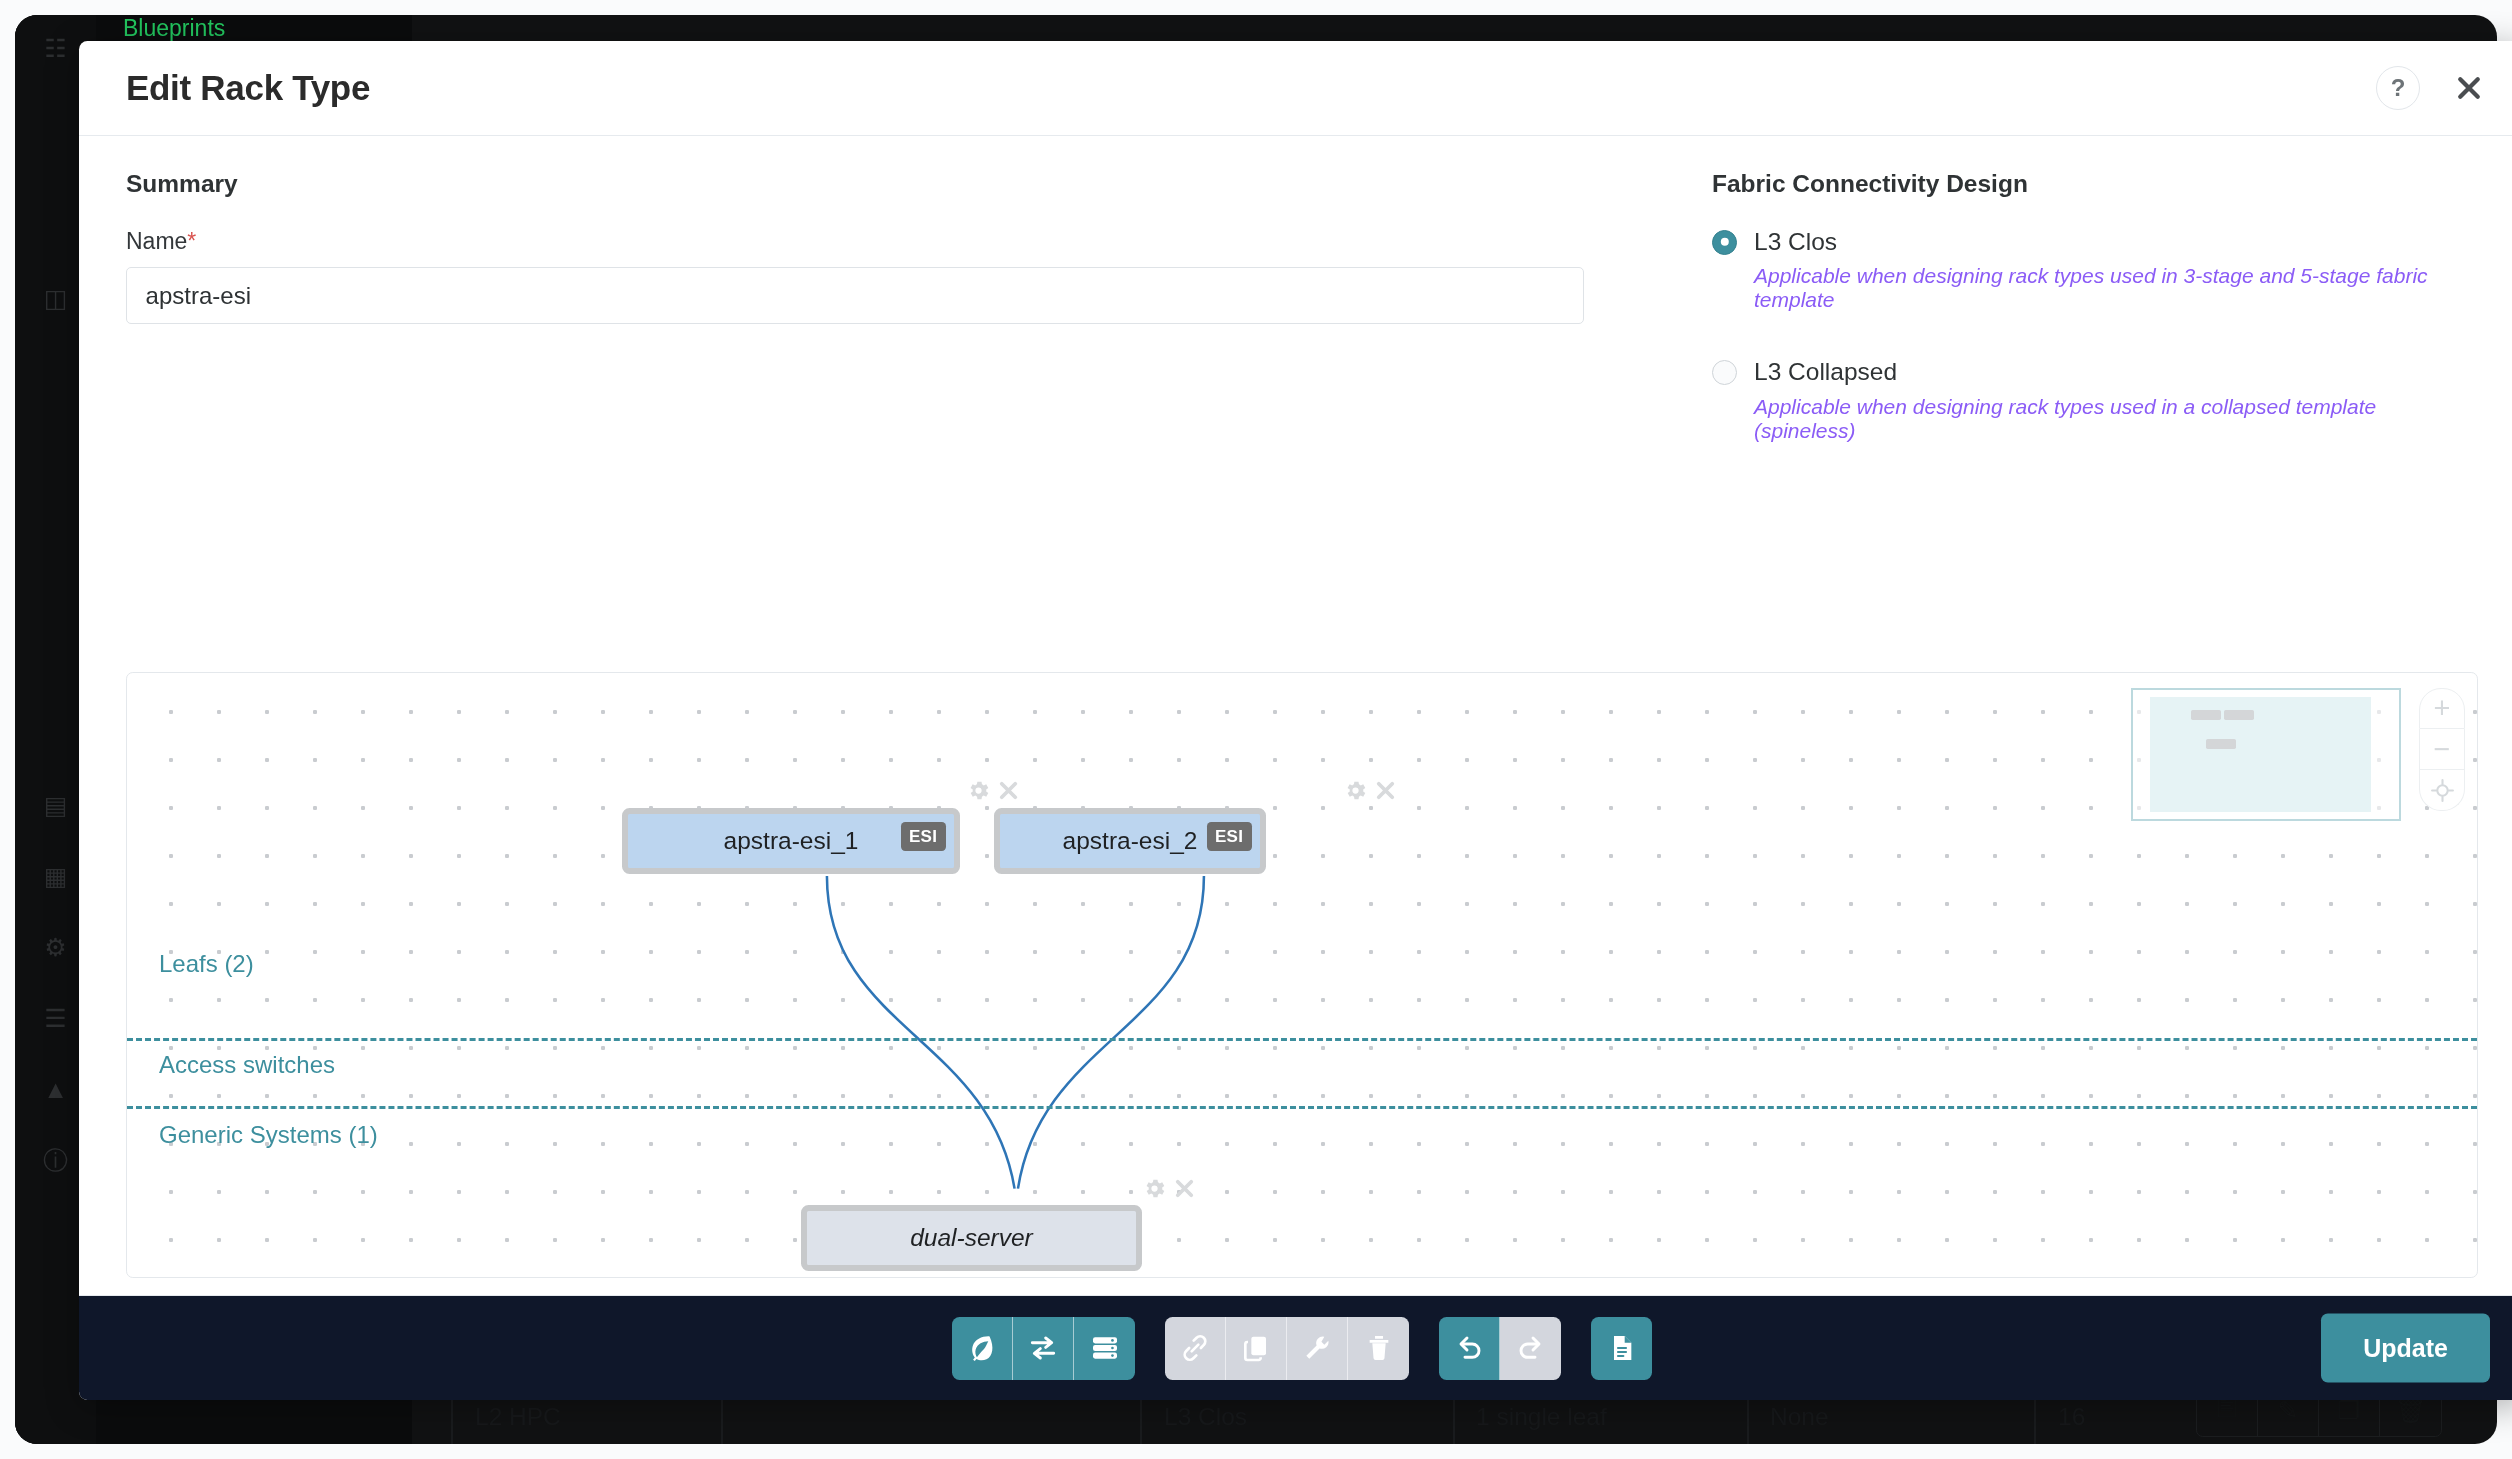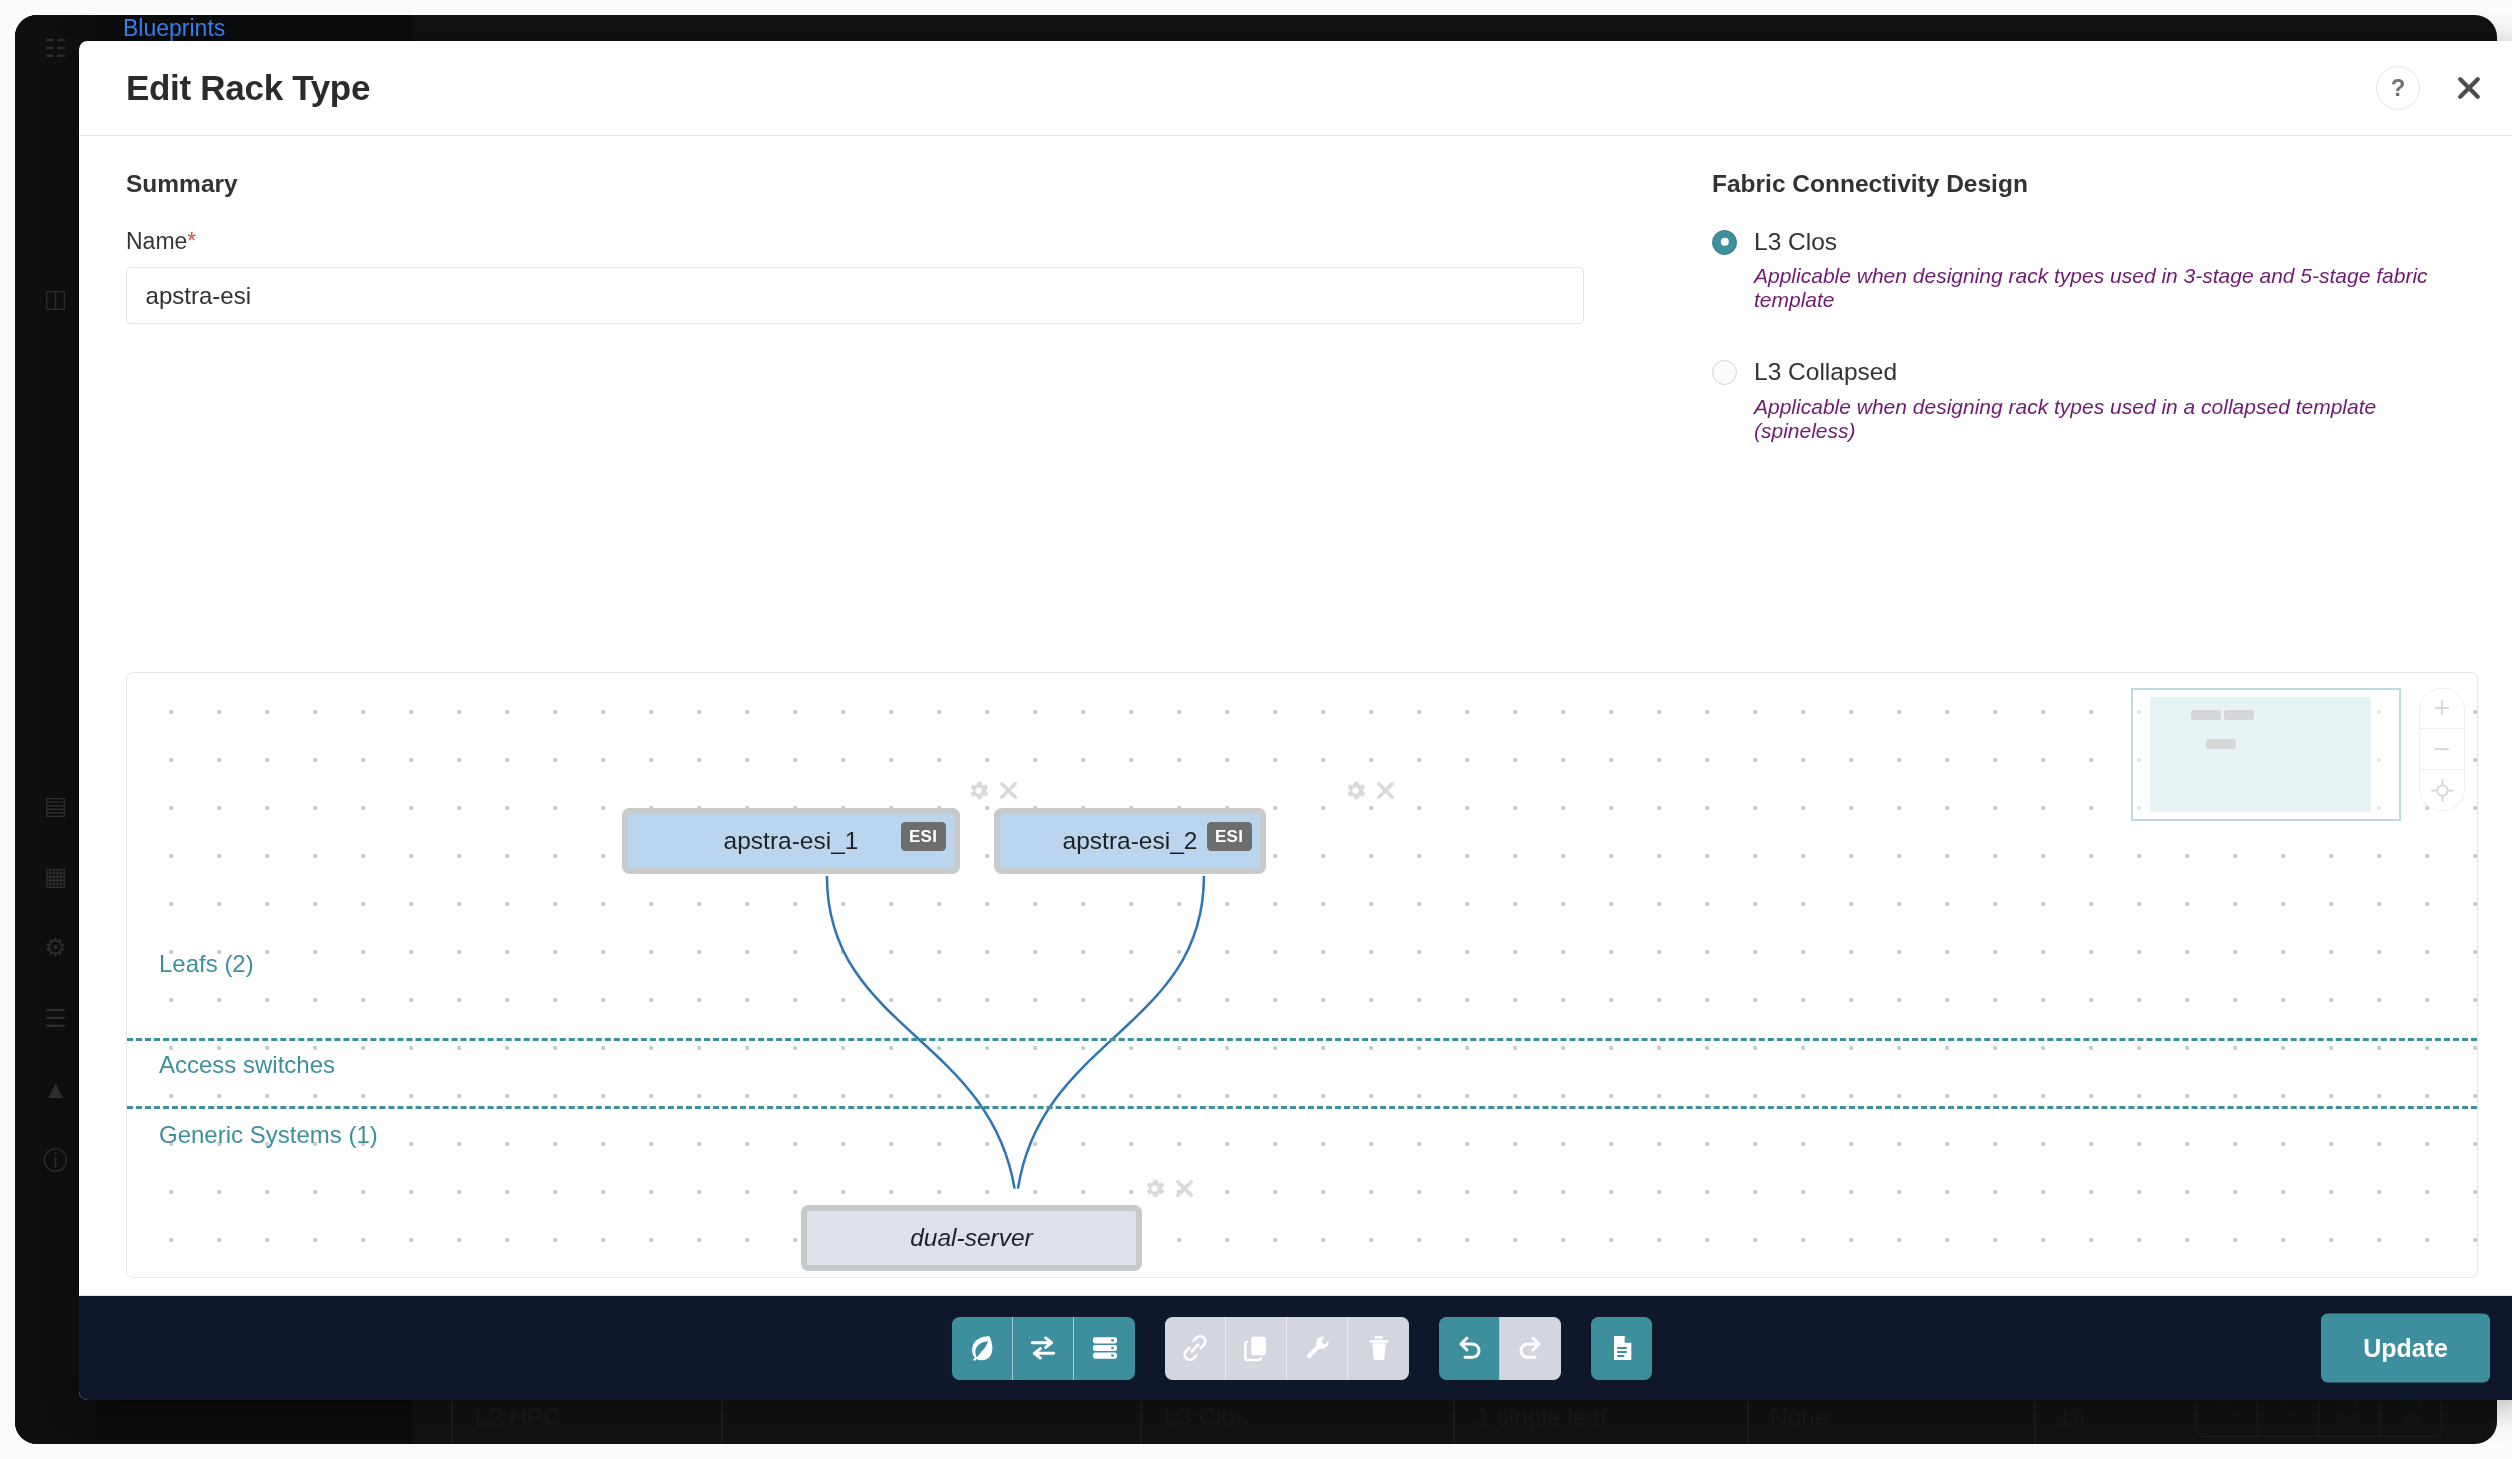--- a/index.html
+++ b/index.html
@@ -29,21 +29,21 @@
     position: absolute;
     left: 0; top: 0;
     width: 397px; height: 100%;
     background: #0b0c0d;
   }
   .bg-sidebar-item {
     position: absolute;
     display: flex;
     align-items: flex-start;
     gap: 18.6px;
-    color: #3b82f6;
+    color: #22c55e;
     font-size: 23px;
     padding-left: 27px;
   }
   .bg-rail {
     position: absolute;
     left: 0; top: 0; width: 81px; height: 100%;
     background: #0e0f10;
   }
   .bg-rail-icon {
     position: absolute;
@@ -225,21 +225,21 @@
     border-radius: 50%;
     background: #ffffff;
   }
   .radio-label {
     font-size: 24.5px;
     color: #2f3335;
   }
   .radio-help {
     font-size: 21px;
     font-style: italic;
-    color: #701a75;
+    color: #8b5cf6;
     margin: 0 0 46px 42px;
   }
 
   
   .canvas-wrap {
     position: absolute;
     left: 47px;
     right: 47px;
     top: 536px;
     bottom: 17px;

